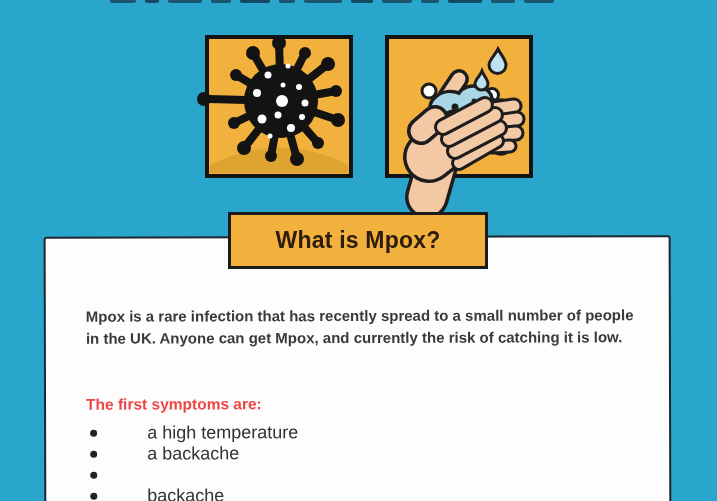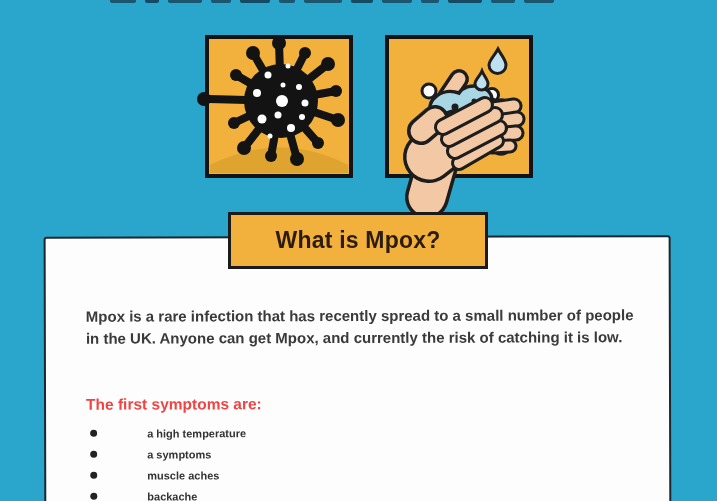--- a/index.html
+++ b/index.html
@@ -61,21 +61,21 @@
     position:absolute;left:0;top:184px;margin:0;padding:0;list-style:none;width:100%;
   }
   .symptoms-list li{
     display:flex;align-items:center;height:21px;
   }
   .symptoms-list .dot{
     width:7px;height:7px;border-radius:50%;background:#222;
     margin-left:44px;flex:0 0 auto;
   }
   .symptoms-list .label{
-    margin-left:50px;font-size:11px;font-weight:bold;color:#333;
+    margin-left:50px;font-size:18px;font-weight:normal;color:#333;
   }
 </style>
 </head>
 <body>
 
 <div class="top-marks">
   <span></span>
     <span></span>
     <span></span>
     <span></span>
@@ -198,25 +198,24 @@
 <div class="card">
   <p class="intro">Mpox is a rare infection that has recently spread to a small number of people in the UK. Anyone can get Mpox, and currently the risk of catching it is low.</p>
   <p class="symptoms-label">The first symptoms are:</p>
   <ul class="symptoms-list">
     <li>
       <span class="dot"></span>
       <span class="label">a high temperature</span>
     </li>
     <li>
       <span class="dot"></span>
-      <span class="label">a symptoms</span>
-    </li>
-    <li>
-      <span class="dot"></span>
-      <span class="label">muscle aches</span>
+      <span class="label">a backache</span>
+    </li>
+    <li>
+      <span class="dot"></span>
     </li>
     <li>
       <span class="dot"></span>
       <span class="label">backache</span>
     </li>
   </ul>
 </div>
 
 <div class="heading-box">
   <h1>What is Mpox?</h1>

